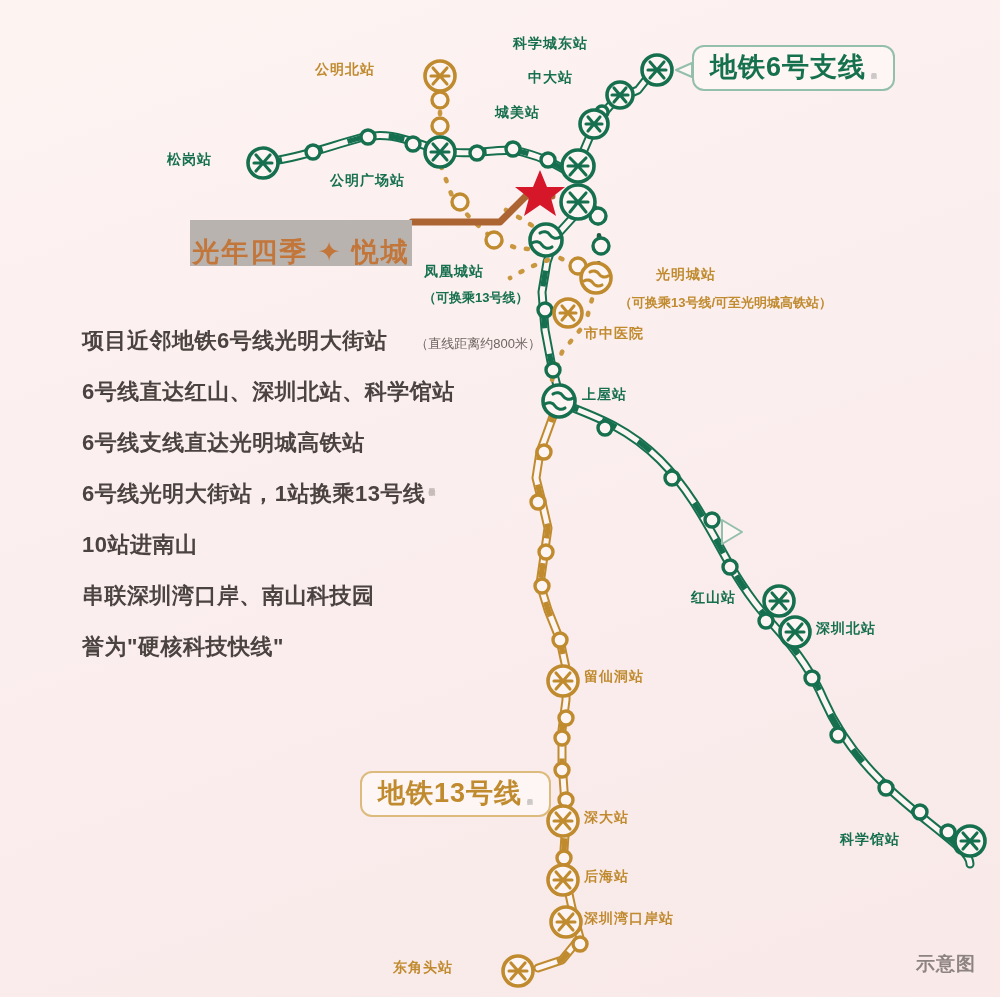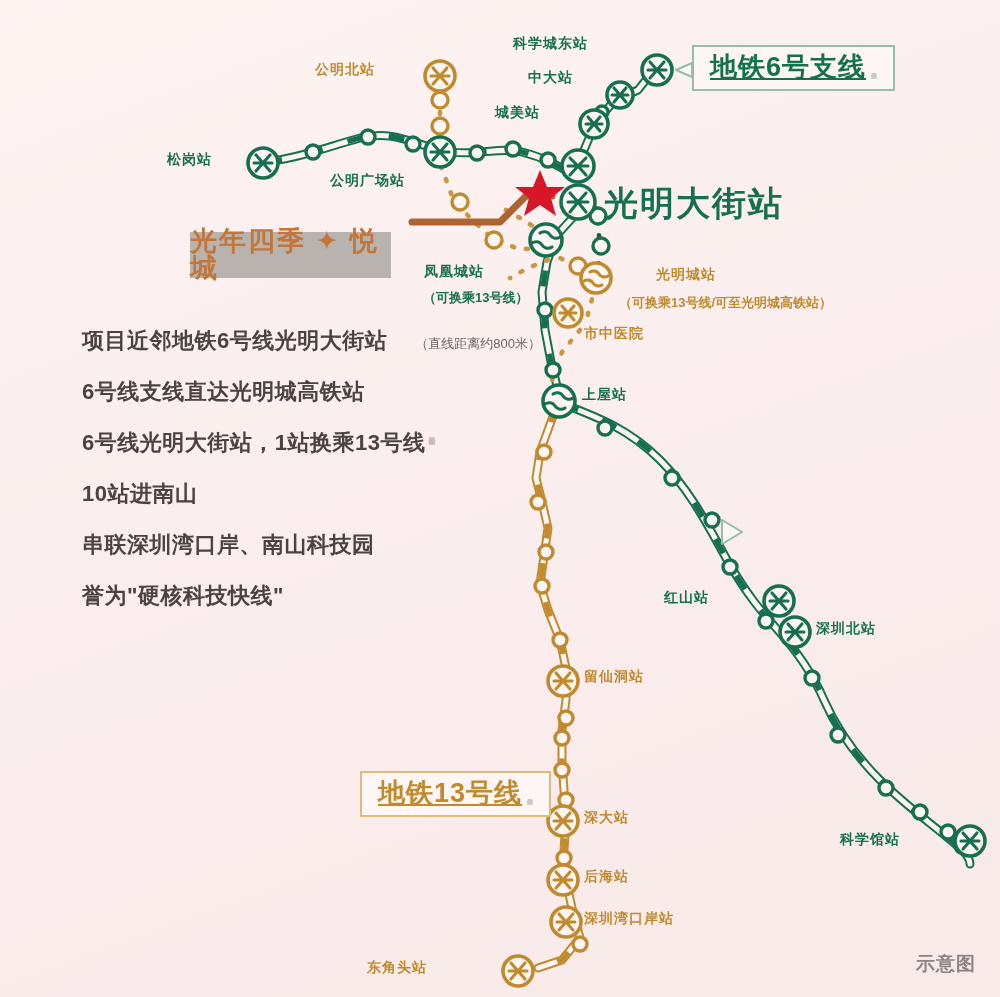--- a/index.html
+++ b/index.html
@@ -52,27 +52,26 @@
     font-size: 13px;
     font-weight: 700;
     letter-spacing: 0px;
   }
   
   .line-badge {
     position: absolute;
     display: inline-flex;
     align-items: center;
     padding: 7px 16px 8px 16px;
-    border-radius: 0;
+    border-radius: 12px;
     background: #fdf6f4;
     font-size: 27px;
     font-weight: 700;
     letter-spacing: 1px;
     line-height: 1;
-    text-decoration: underline;
   }
   .badge-green {
     border: 2px solid #93bfac;
     color: #15704e;
   }
   .badge-gold {
     border: 2px solid #ddbb7c;
     color: #c08a2e;
   }
   .badge-wm {
@@ -82,26 +81,26 @@
     opacity: .5;
     margin-left: 5px;
     letter-spacing: 0;
     line-height: 1;
     color: #9a9a9a;
   }
   
   #project-plate {
     position: absolute;
     left: 190px;
-    top: 232px;
-    width: 201px;
+    top: 220px;
+    width: 222px;
     height: 46px;
     background: #b9b3b0;
     display: flex;
-    align-items: center;
+    align-items: flex-end;
     justify-content: center;
   }
   #project-plate .ptitle {
     font-size: 27px;
     font-weight: 700;
     color: #c2763a;
     letter-spacing: 2px;
     line-height: 1;
   }
   
@@ -419,41 +418,40 @@
   </svg>
 
   <div class="label lbl-green st-name" style="left:513px; top:36px;">科学城东站</div>
   <div class="label lbl-green st-name" style="left:528px; top:70px;">中大站</div>
   <div class="label lbl-green st-name" style="left:495px; top:105px;">城美站</div>
 
   <div class="label lbl-green st-name" style="left:167px; top:152px;">松岗站</div>
   <div class="label lbl-green st-name" style="left:304px; top:173px;margin-left:26px;">公明广场站</div>
   <div class="label lbl-gold st-name" style="left:315px; top:62px;">公明北站</div>
 
-  <div class="label lbl-green st-name big" style="left:604px; top:186px;">光明大街站</div>
 
   <div class="label lbl-green st-name" style="left:424px; top:264px;">凤凰城站</div>
   <div class="label lbl-green st-sub" style="left:423px; top:291px;">（可换乘13号线）</div>
 
   <div class="label lbl-gold st-name" style="left:620px; top:267px;margin-left:36px;">光明城站</div>
   <div class="label lbl-gold st-sub" style="left:619px; top:296px;">（可换乘13号线/可至光明城高铁站）</div>
 
   <div class="label lbl-gold st-name" style="left:584px; top:326px;">市中医院</div>
 
   <div class="label lbl-green st-name" style="left:582px; top:387px;">上屋站</div>
 
-  <div class="label lbl-green st-name" style="left:664px; top:590px;">红山站</div>
+  <div class="label lbl-green st-name" style="left:691px; top:590px;">红山站</div>
   <div class="label lbl-green st-name" style="left:816px; top:621px;">深圳北站</div>
   <div class="label lbl-green st-name" style="left:840px; top:832px;">科学馆站</div>
 
   <div class="label lbl-gold st-name" style="left:584px; top:669px;">留仙洞站</div>
   <div class="label lbl-gold st-name" style="left:584px; top:810px;">深大站</div>
   <div class="label lbl-gold st-name" style="left:584px; top:869px;">后海站</div>
   <div class="label lbl-gold st-name" style="left:584px; top:911px;">深圳湾口岸站</div>
-  <div class="label lbl-gold st-name" style="left:367px; top:960px;">东角头站</div>
+  <div class="label lbl-gold st-name" style="left:393px; top:960px;">东角头站</div>
 
   <div class="line-badge badge-green" style="left:692px; top:45px;">
     <span>地铁6号支线</span>
     <span class="badge-wm">效果图仅供参考</span>
   </div>
 
 
   <div class="line-badge badge-gold" style="left:360px; top:771px;">
     <span>地铁13号线</span>
     <span class="badge-wm">效果图仅供参考</span>
@@ -461,20 +459,23 @@
 
   <div id="project-plate">
     <span class="ptitle">光年四季 ✦ 悦城</span>
   </div>
 
   <div id="info-block">
     <div class="info-line">
       <span>项目近邻地铁6号线光明大街站</span><span class="info-note">（直线距离约800米）</span>
     </div>
     <div class="info-line">
+      <span>6号线直达红山、深圳北站、科学馆站</span>
+    </div>
+    <div class="info-line">
       <span>6号线支线直达光明城高铁站</span>
     </div>
     <div class="info-line">
       <span>6号线光明大街站，1站换乘13号线</span><span class="vert-wm">效果图仅供参考</span>
     </div>
     <div class="info-line">
       <span>10站进南山</span>
     </div>
     <div class="info-line">
       <span>串联深圳湾口岸、南山科技园</span>

